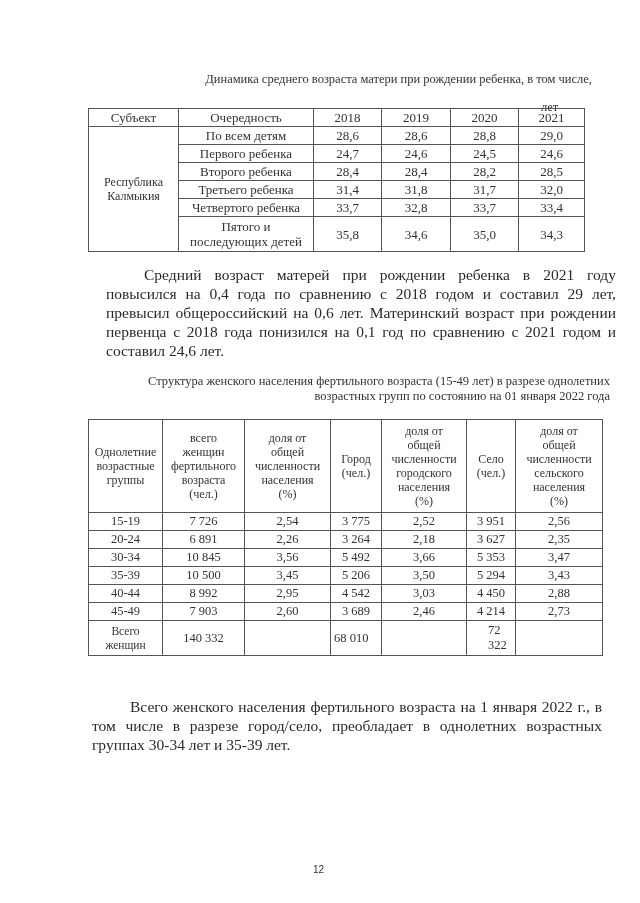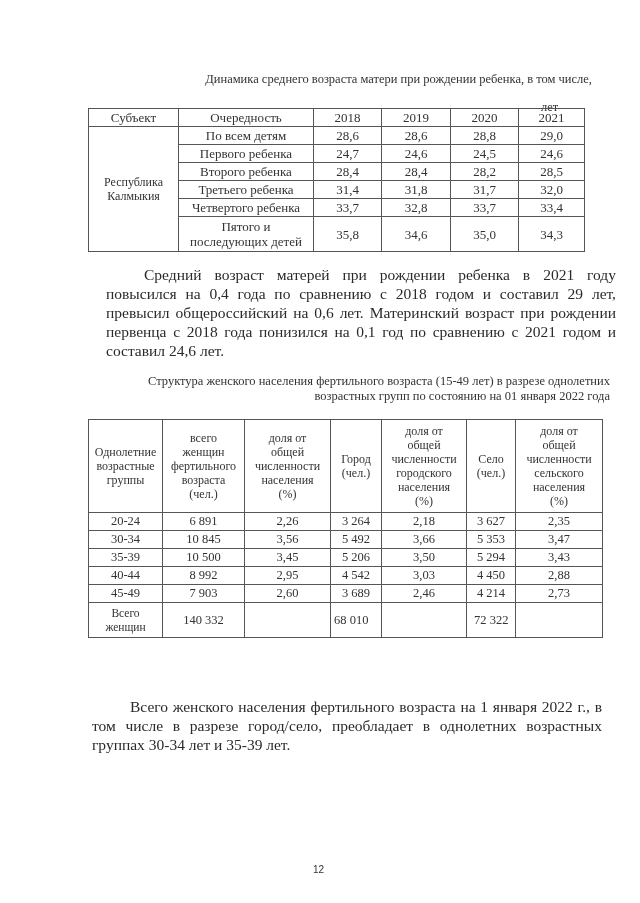--- a/index.html
+++ b/index.html
@@ -161,20 +161,29 @@
     <th>
       <div>доля от</div>
       <div>общей</div>
       <div>численности</div>
       <div>сельского</div>
       <div>населения</div>
       <div>(%)</div>
     </th>
   </tr>
   <tr>
+    <td>15-19</td>
+    <td>7 726</td>
+    <td>2,54</td>
+    <td>3 775</td>
+    <td>2,52</td>
+    <td>3 951</td>
+    <td>2,56</td>
+  </tr>
+  <tr>
     <td>20-24</td>
     <td>6 891</td>
     <td>2,26</td>
     <td>3 264</td>
     <td>2,18</td>
     <td>3 627</td>
     <td>2,35</td>
   </tr>
   <tr>
     <td>30-34</td>
@@ -214,21 +223,21 @@
   </tr>
   <tr class="totalrow">
     <td style="font-size:11.5px; line-height:14px;">
       <div>Всего</div>
       <div>женщин</div>
     </td>
     <td>140 332</td>
     <td></td>
     <td class="left" style="padding-left:3px;">68 010</td>
     <td></td>
-    <td class="left" style="padding-left:7px;margin-top:44px;">72 322</td>
+    <td class="left" style="padding-left:21px;margin-top:44px;">72 322</td>
     <td></td>
   </tr>
 </tbody>
   </table>
 
 <div class="abs para" style="left:92px; top:697px; width:510px;">
   <span class="indent"></span><span>Всего женского населения фертильного возраста на 1 января 2022 г., в том числе в разрезе город/село, преобладает в однолетних возрастных группах 30-34 лет и 35-39 лет.</span>
 </div>
 
 <div class="abs pagenum" style="left:313px; top:864px;">12</div>

